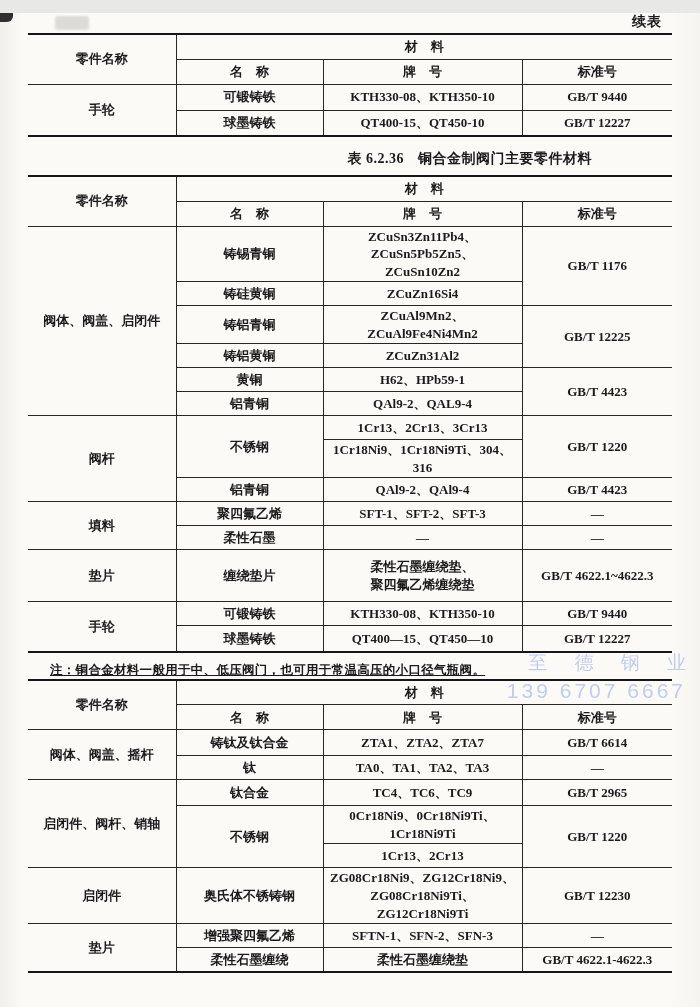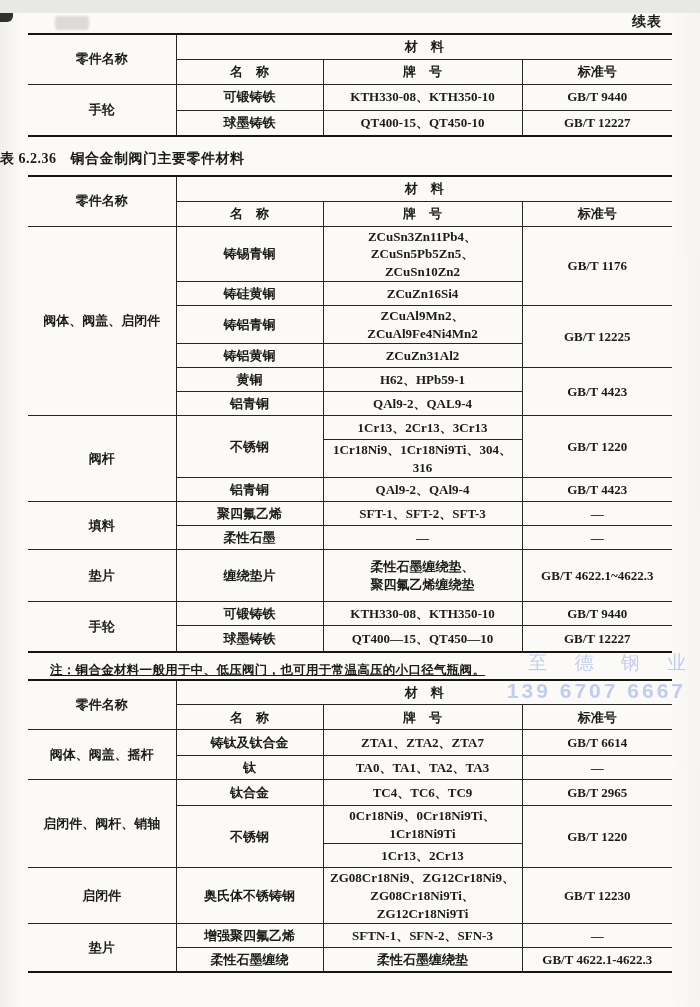--- a/index.html
+++ b/index.html
@@ -24,31 +24,31 @@
   }
   .tbl td{
     border:1px solid #262626;
     text-align:center;vertical-align:middle;
     font-size:13px;font-weight:bold;line-height:1.35;
     padding:1px 3px;overflow:hidden;
   }
   col.c1{width:148px;} col.c2{width:147px;} col.c3{width:199px;} col.c4{width:150px;}
   tr.h25{height:25px;} tr.h26{height:26px;} tr.h24{height:24px;} tr.h52{height:52px;}
   .title{
-    margin:13px 0 7px 0;width:592px;text-align:left;
+    margin:13px 0 7px 0;width:592px;text-align:right;
     font-size:14px;font-weight:bold;letter-spacing:.5px;
   }
   .title .tno{margin-right:14px;}
   .note{margin:9px 0 0 50px;font-size:12.5px;font-weight:bold;letter-spacing:.3px;text-decoration:underline;}
   .watermark{
     position:absolute;right:14px;top:637px;text-align:right;
     color:#9fb2e8;opacity:.62;font-family:"Liberation Sans","DejaVu Sans",sans-serif;
   }
   .watermark .w1{font-size:19px;letter-spacing:11px;margin-right:-11px;}
-  .watermark .w2{font-size:21px;letter-spacing:3px;margin-top:3px;font-weight:bold;}
+  .watermark .w2{font-size:21px;letter-spacing:3px;margin-top:3px;}
 </style>
 </head>
 <body>
 
 <div class="page">
 
   <div class="scan-corner"></div>
   <div class="scan-smudge"></div>
 
   <div class="continued">续表</div>

